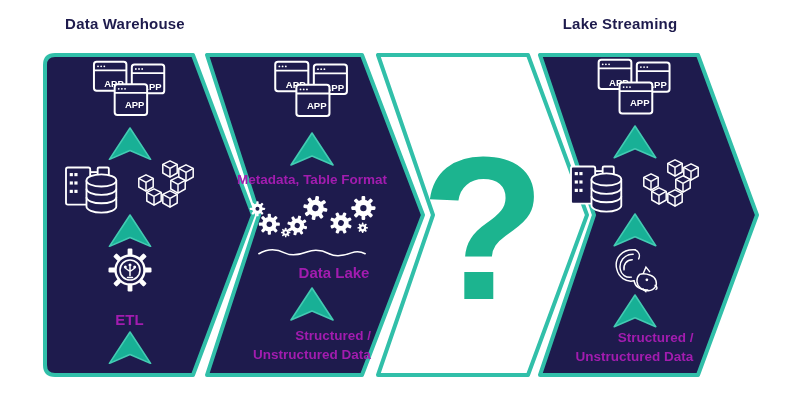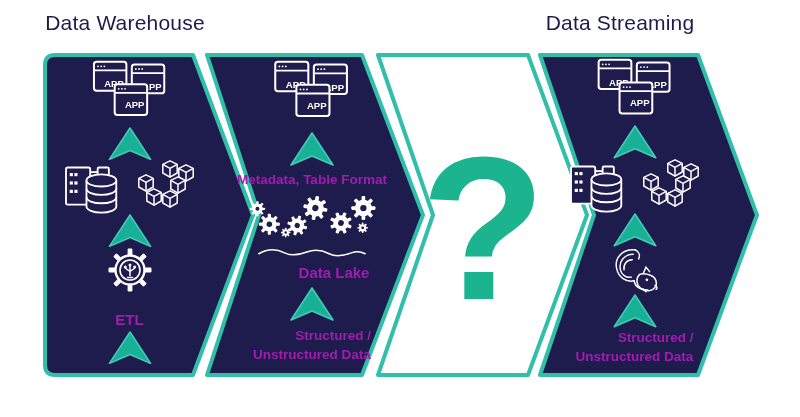--- a/index.html
+++ b/index.html
@@ -1,20 +1,20 @@
 <!DOCTYPE html>
 <html><head>
 <meta charset="utf-8">
 <style>
   html,body{margin:0;padding:0;background:#ffffff;}
   .stage{position:relative;width:800px;height:417px;background:#ffffff;overflow:hidden;
          font-family:"Liberation Sans","DejaVu Sans",sans-serif;}
   .bg-svg{position:absolute;left:0;top:0;}
   .panel-title{position:absolute;top:12px;height:22px;display:flex;align-items:center;justify-content:center;
-               font-size:21px;font-weight:normal;color:#1e1b4d;letter-spacing:.2px;white-space:nowrap;}
+               font-size:15px;font-weight:bold;color:#1e1b4d;letter-spacing:.2px;white-space:nowrap;}
   .t-warehouse{left:45px;width:160px;}
   .t-lakehouse{left:207px;width:160px;}
   .t-streaming{left:540px;width:160px;}
   .col{position:absolute;display:flex;flex-direction:column;align-items:center;justify-content:space-between;}
   .col-warehouse{left:52px;top:60px;width:155px;height:304px;}
   .col-lakehouse{left:228px;top:60px;width:168px;height:304px;}
   .col-streaming{left:552px;top:58px;width:165px;height:308px;}
   .w-label{color:#a21caf;font-weight:bold;font-size:13.5px;text-align:right;line-height:1.42;white-space:nowrap;}
   .row{display:flex;align-items:center;}
   .etl-row{gap:16px;flex-direction:column;}
@@ -49,21 +49,21 @@
         <circle cx="12" cy="12" r="3.1" fill="#1e1b4d"></circle>
       </g>
     </defs>
     <path d="M55,55 L193,55 L253,215 L193,375 L55,375 Q45,375 45,365 L45,65 Q45,55 55,55 Z" fill="#1e1b4d" stroke="#31bfa9" stroke-width="4" stroke-linejoin="round"></path>
     <path d="M207,55 L362,55 L423,215 L362,375 L207,375 L259,215 Z" fill="#1e1b4d" stroke="#31bfa9" stroke-width="4" stroke-linejoin="round"></path>
     <path d="M378,55 L528,55 L587,215 L528,375 L378,375 L433,215 Z" fill="#ffffff" stroke="#31bfa9" stroke-width="4" stroke-linejoin="round"></path>
     <path d="M540,55 L698,55 L757,215 L698,375 L540,375 L594,215 Z" fill="#1e1b4d" stroke="#31bfa9" stroke-width="4" stroke-linejoin="round"></path>
   </svg>
 
   <div class="panel-title t-warehouse">Data Warehouse</div>
-  <div class="panel-title t-streaming">Data Streaming</div>
+  <div class="panel-title t-streaming">Lake Streaming</div>
 
   <div class="col col-warehouse">
     <svg width="84" height="68" viewBox="0 0 84 74">
       <g transform="translate(2,2)">
         <rect width="36" height="32" rx="3" fill="#1e1b4d" stroke="#ffffff" stroke-width="2.2"></rect>
         <line x1="0" y1="9.5" x2="36" y2="9.5" stroke="#ffffff" stroke-width="2"></line>
         <circle cx="4.5" cy="5" r="1" fill="#ffffff"></circle>
           <circle cx="8" cy="5" r="1" fill="#ffffff"></circle>
           <circle cx="11.5" cy="5" r="1" fill="#ffffff"></circle>
         <text class="app-t" x="33" y="28.5" text-anchor="end">APP</text>

